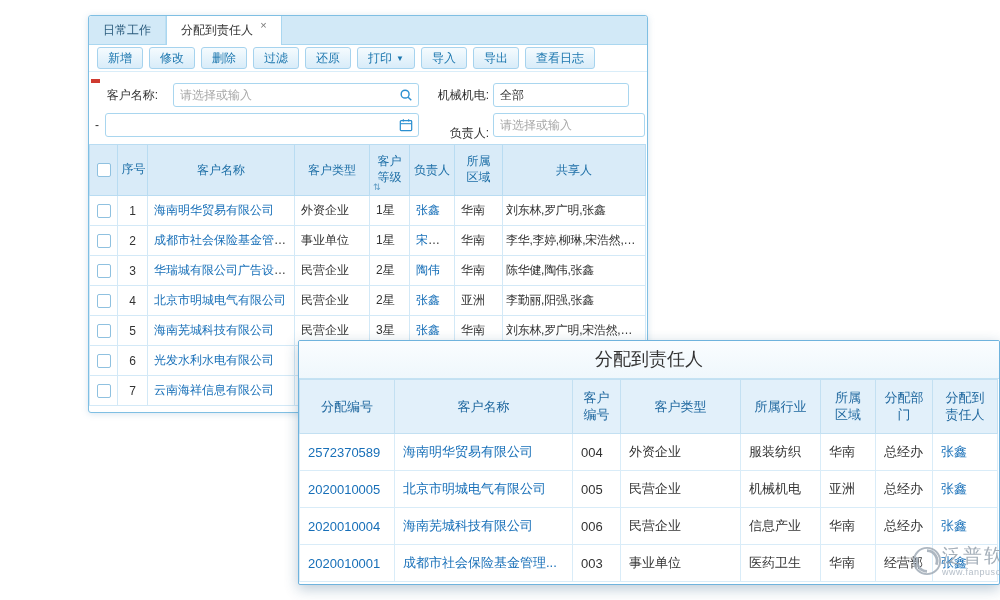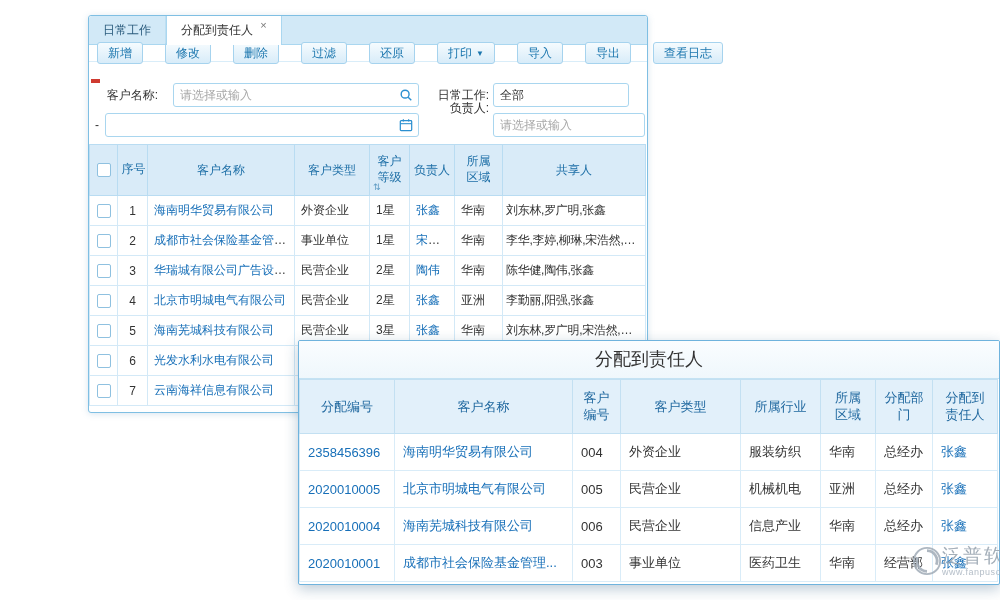--- a/index.html
+++ b/index.html
@@ -11,34 +11,34 @@
     background:#fff;border:1px solid #7fbfe3;border-radius:3px;
     box-shadow:0 1px 6px rgba(100,150,190,.25);}
   .tabbar{position:absolute;top:0;left:0;right:0;height:28px;background:#d2e9f7;
     border-bottom:1px solid #aad7f0;border-radius:3px 3px 0 0;display:flex;}
   .tab{padding:0 14px;line-height:28px;font-size:12px;color:#2b5c7e;cursor:pointer;
     border-right:1px solid #bedff2;white-space:nowrap;}
   .tab.active{background:#fff;border-left:1px solid #aad7f0;border-right:1px solid #aad7f0;
     color:#333;height:29px;z-index:2;}
   .tab-close{font-size:11px;color:#777;margin-left:4px;position:relative;top:-5px;cursor:pointer;}
 
-  .toolbar{position:absolute;top:28px;left:0;right:0;height:18px;display:flex;
-    align-items:center;gap:22px;padding:8px 8px;border-bottom:1px solid #d9edf9;box-sizing:border-box;}
+  .toolbar{position:absolute;top:28px;left:0;right:0;height:28px;display:flex;
+    align-items:center;gap:6px;padding:8px 8px;border-bottom:1px solid #d9edf9;box-sizing:border-box;}
   .tb{font-size:12px;color:#1b76ae;background:linear-gradient(#f5fbfe,#d8ecf9);
     border:1px solid #a6d3ee;border-radius:3px;padding:4px 10px;cursor:pointer;
     font-family:inherit;white-space:nowrap;line-height:1;}
   .caret{font-size:8px;margin-left:4px;vertical-align:1px;color:#1b76ae;}
 
   .red-marker{position:absolute;left:2px;top:63px;width:9px;height:4px;background:#cf3a30;}
 
   .filters{position:absolute;top:61px;left:0;right:0;height:67px;font-size:12px;color:#333;}
   .f-label{position:absolute;text-align:right;line-height:24px;}
   .l1{left:7px;top:6px;width:62px;}
   .l2{left:338px;top:6px;width:62px;}
-  .l3{left:348px;top:19px;width:52px;text-align:right;}
+  .l3{left:348px;top:44px;width:52px;text-align:right;}
   .f-dash{position:absolute;left:6px;top:36px;line-height:24px;color:#333;}
   .f-input{position:absolute;height:24px;border:1px solid #a9d6ef;border-radius:3px;
     background:#fff;display:flex;align-items:center;box-sizing:border-box;}
   .i1{left:84px;top:6px;width:246px;}
   .i2{left:404px;top:6px;width:136px;}
   .i3{left:16px;top:36px;width:314px;}
   .i4{left:404px;top:36px;width:152px;}
   .f-input input{border:none;outline:none;flex:1;height:20px;font-size:12px;
     padding:0 6px;color:#333;min-width:0;background:transparent;font-family:inherit;}
   .f-input input::placeholder{color:#a8a8a8;}
@@ -112,21 +112,21 @@
 
     <div class="filters">
       <label class="f-label l1">客户名称:</label>
       <div class="f-input i1">
         <input placeholder="请选择或输入" style="">
         <svg class="isvg" width="14" height="14" viewBox="0 0 16 16">
             <circle cx="7" cy="7" r="4.5" fill="none" stroke="#2a8fd0" stroke-width="1.6"></circle>
             <line x1="10.5" y1="10.5" x2="14" y2="14" stroke="#2a8fd0" stroke-width="1.6"></line>
           </svg>
       </div>
-      <label class="f-label l2">日常工作:</label>
+      <label class="f-label l2">机械机电:</label>
       <div class="f-input i2">
         <input value="全部" style="">
       </div>
 
       <span class="f-dash">-</span>
       <div class="f-input i3">
         <input style="">
         <svg width="14" height="14" viewBox="0 0 16 16">
             <rect x="1.5" y="3" width="13" height="11.5" rx="1" fill="none" stroke="#2a8fd0" stroke-width="1.4"></rect>
             <line x1="1.5" y1="6.5" x2="14.5" y2="6.5" stroke="#2a8fd0" stroke-width="1.2"></line>
@@ -260,21 +260,21 @@
           <th><span class="hw2">客户编号</span></th>
           <th><span>客户类型</span></th>
           <th><span>所属行业</span></th>
           <th><span class="hw2">所属区域</span></th>
           <th><span class="hw3">分配部门</span></th>
           <th><span class="hw3">分配到责任人</span></th>
         </tr>
       </thead>
       <tbody>
         <tr>
-          <td><a class="lnk">2358456396</a></td>
+          <td><a class="lnk">2572370589</a></td>
           <td><a class="lnk">海南明华贸易有限公司</a></td>
           <td>004</td>
           <td>外资企业</td>
           <td>服装纺织</td>
           <td>华南</td>
           <td>总经办</td>
           <td><a class="lnk">张鑫</a></td>
         </tr>
         <tr>
           <td><a class="lnk">2020010005</a></td>

